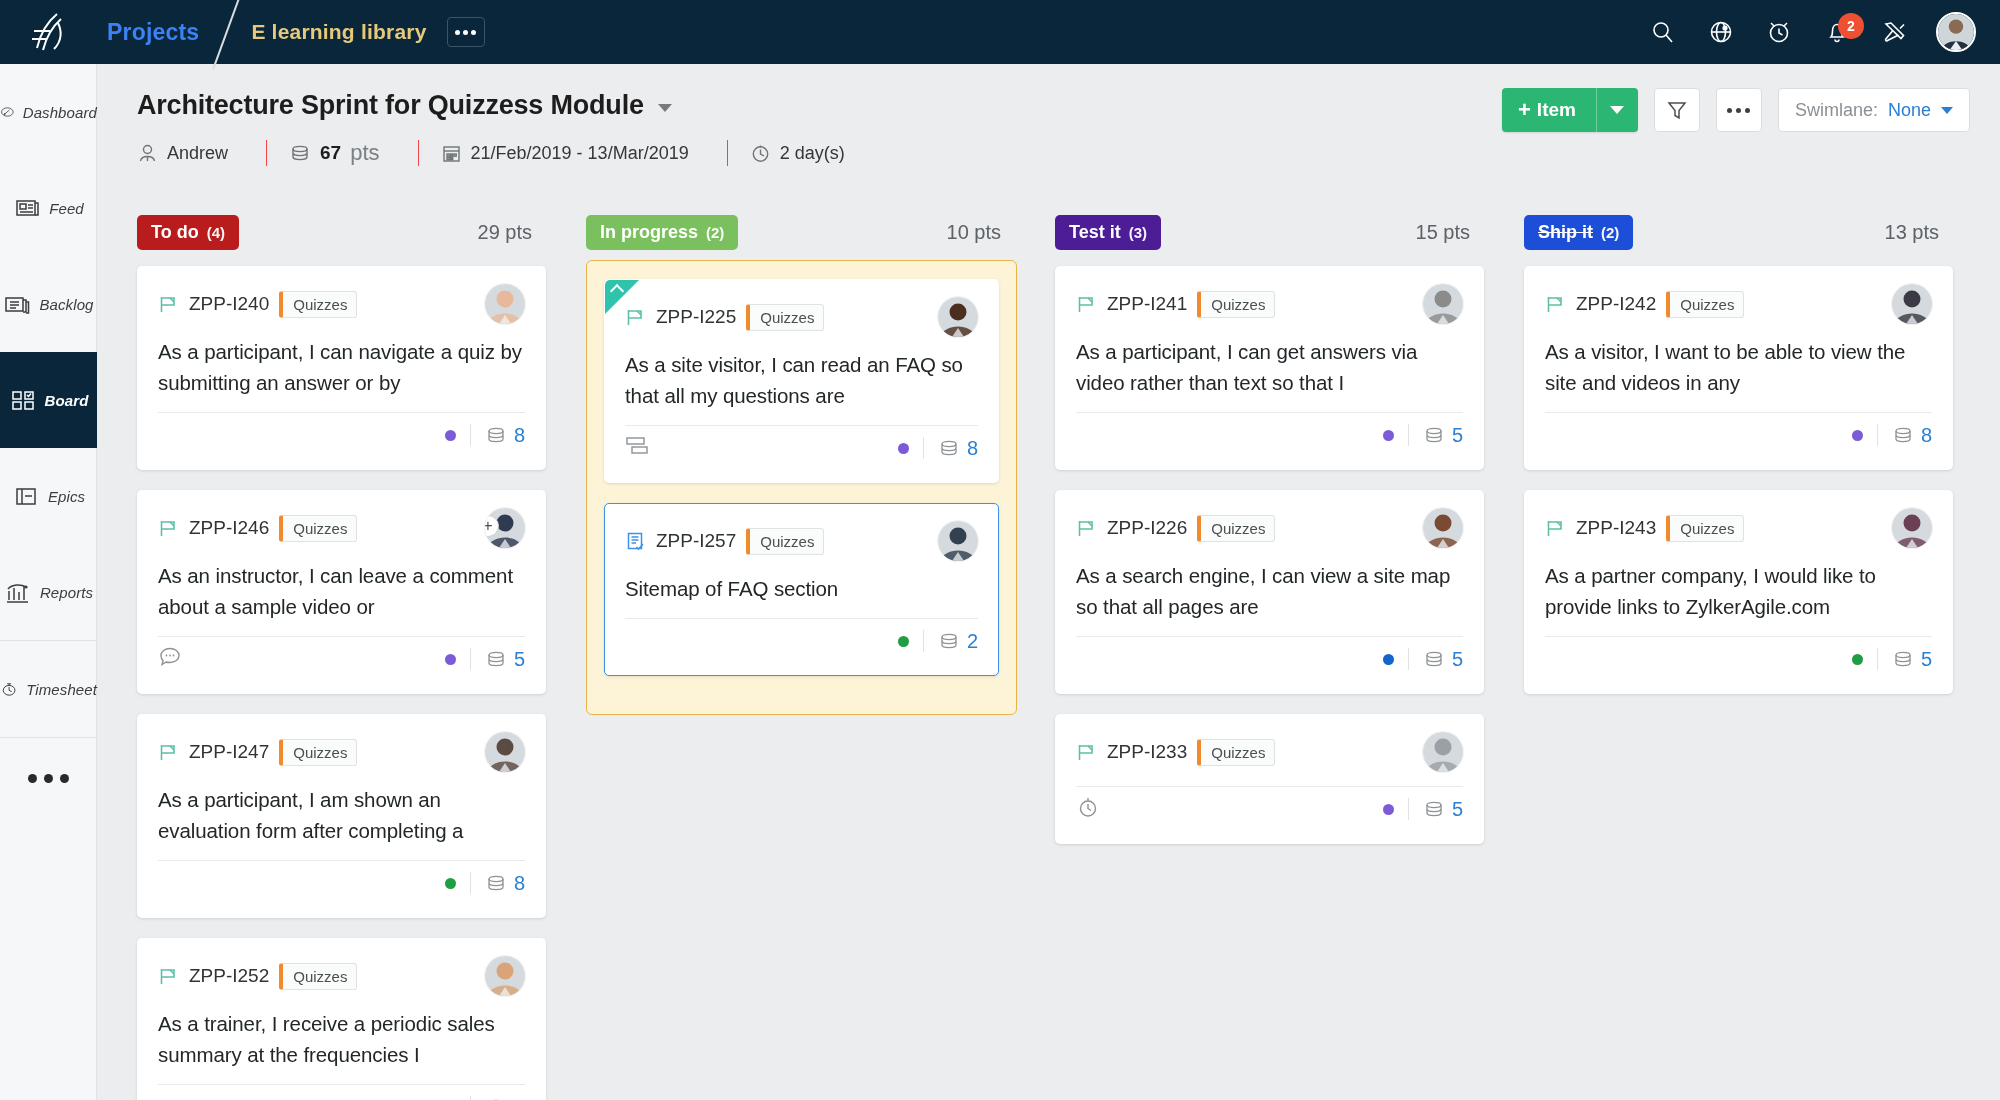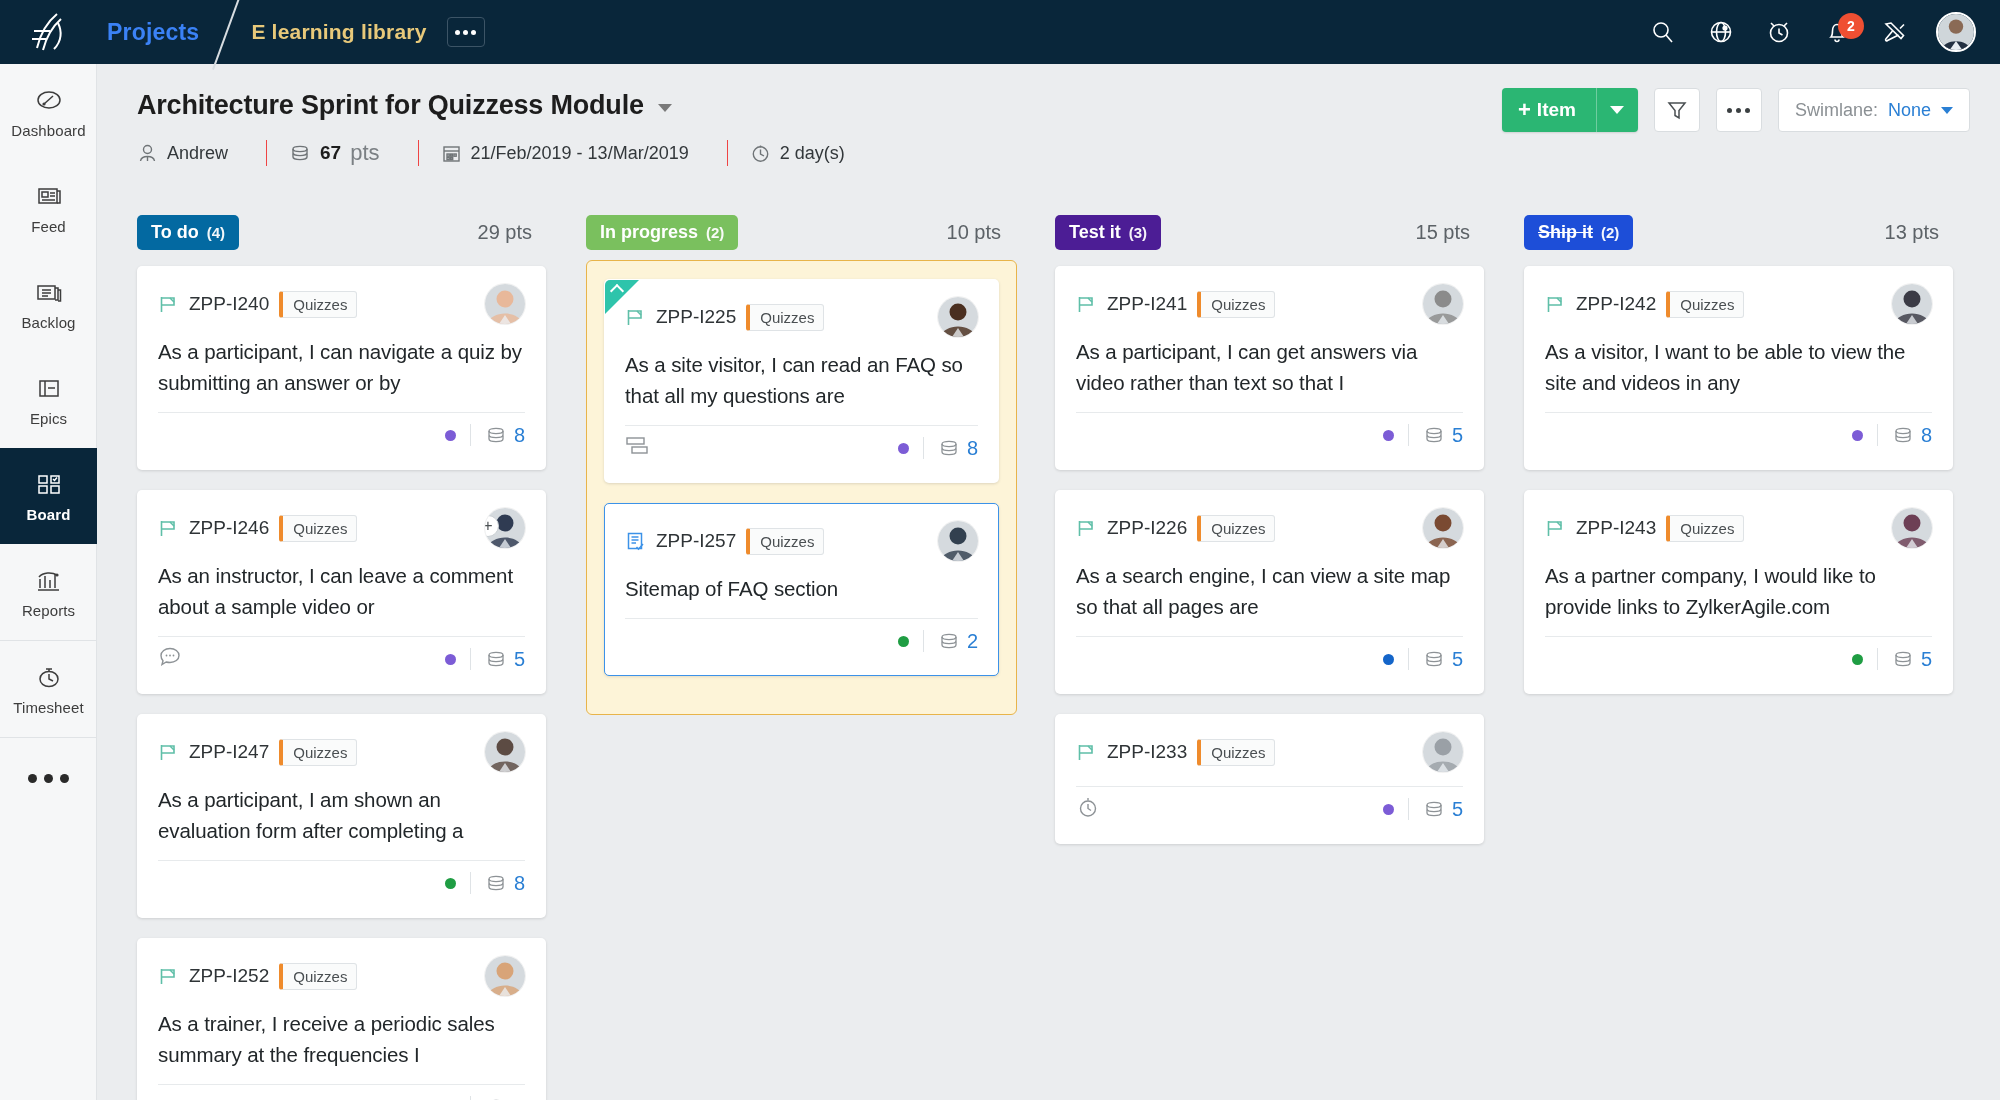--- a/index.html
+++ b/index.html
@@ -51,23 +51,24 @@
     width:40px;height:40px;border-radius:50%;overflow:hidden;cursor:pointer;
     border:2px solid #ffffff;
   }
 
   
   .sidebar{
     position:absolute; top:64px; left:0; width:97px; height:1036px;
     background:#f6f7f8; border-right:1px solid #e0e3e6; z-index:30;
   }
   .side-item{
-    width:97px; height:96px; display:flex; flex-direction:column;
+    width:97px; height:96px; display:flex; flex-direction:row;
     align-items:center; justify-content:center; gap:8px; cursor:pointer;
     color:#3d3d3d;
+    font-style:italic;
   }
   .side-item span{ font-size:15px; letter-spacing:.1px; }
   .side-item svg{ stroke:#3d3d3d; fill:none; stroke-width:1.5; }
   .side-item.active{ background:#09263a; color:#ffffff; font-weight:bold; }
   .side-item.active svg{ stroke:#ffffff; }
   .side-sep{ height:1px; background:#e0e3e6; margin:0 0; }
   .side-more{
     width:97px;height:80px;display:flex;align-items:center;justify-content:center;gap:7px;cursor:pointer;
   }
   .side-more i{ width:9px;height:9px;border-radius:50%;background:#2a2a2a;display:block; }
@@ -286,37 +287,37 @@
     <svg width="28" height="28" viewBox="0 0 28 28">
         <rect x="3" y="8" width="17" height="13"></rect>
         <line x1="7" y1="12" x2="16" y2="12"></line>
         <line x1="7" y1="15" x2="16" y2="15"></line>
         <line x1="7" y1="18" x2="13" y2="18"></line>
         <path d="M20 10 L23 10 L23 22 L20 22"></path>
         <path d="M23 12 L25.5 12 L25.5 23 L23 23"></path>
       </svg>
     <span>Backlog</span>
   </div>
-  <div class="side-item">
-    <svg width="28" height="28" viewBox="0 0 28 28">
-        <rect x="5" y="7" width="18" height="15"></rect>
-        <line x1="10" y1="7" x2="10" y2="22"></line>
-        <line x1="13" y1="14" x2="20" y2="14"></line>
-      </svg>
-    <span>Epics</span>
-  </div>
   <div class="side-item active">
     <svg width="28" height="28" viewBox="0 0 28 28">
         <rect x="4" y="6" width="8" height="7"></rect>
         <rect x="16" y="6" width="8" height="7"></rect>
         <rect x="4" y="16" width="8" height="7"></rect>
         <rect x="16" y="16" width="8" height="7"></rect>
         <path d="M18 9 L19.5 10.5 L22 7.5"></path>
       </svg>
     <span>Board</span>
+  </div>
+  <div class="side-item">
+    <svg width="28" height="28" viewBox="0 0 28 28">
+        <rect x="5" y="7" width="18" height="15"></rect>
+        <line x1="10" y1="7" x2="10" y2="22"></line>
+        <line x1="13" y1="14" x2="20" y2="14"></line>
+      </svg>
+    <span>Epics</span>
   </div>
   <div class="side-item">
     <svg width="28" height="28" viewBox="0 0 28 28">
         <path d="M5 22 L5 13 M10 22 L10 10 M15 22 L15 14 M20 22 L20 8"></path>
         <path d="M4 11 C8 6 17 6 22 9"></path>
         <circle cx="22" cy="9" r="1.6" fill="#3d3d3d" stroke="none"></circle>
         <line x1="3" y1="24" x2="24" y2="24"></line>
       </svg>
     <span>Reports</span>
   </div>
@@ -410,21 +411,21 @@
         <span class="swim-lbl">Swimlane:</span>
         <span class="swim-val">None</span>
         <span class="swim-car"></span>
       </div>
     </div>
   </div>
 
   <div class="board" id="board-root">
       <div class="col c1">
         <div class="col-head">
-          <div class="pill" style="background:#0369a1">
+          <div class="pill" style="background:#b91c1c">
             <span class="nm">To do</span>
             <span class="cnt">(4)</span>
           </div>
           <div class="col-pts">29 pts</div>
         </div>
         <div class="col-body">
           <div class="card">
             <div class="card-top">
               <span class="flag-ic flag-ic"><svg width="21" height="21" viewBox="0 0 21 21">
                   <line x1="3.5" y1="3" x2="3.5" y2="18"></line>

